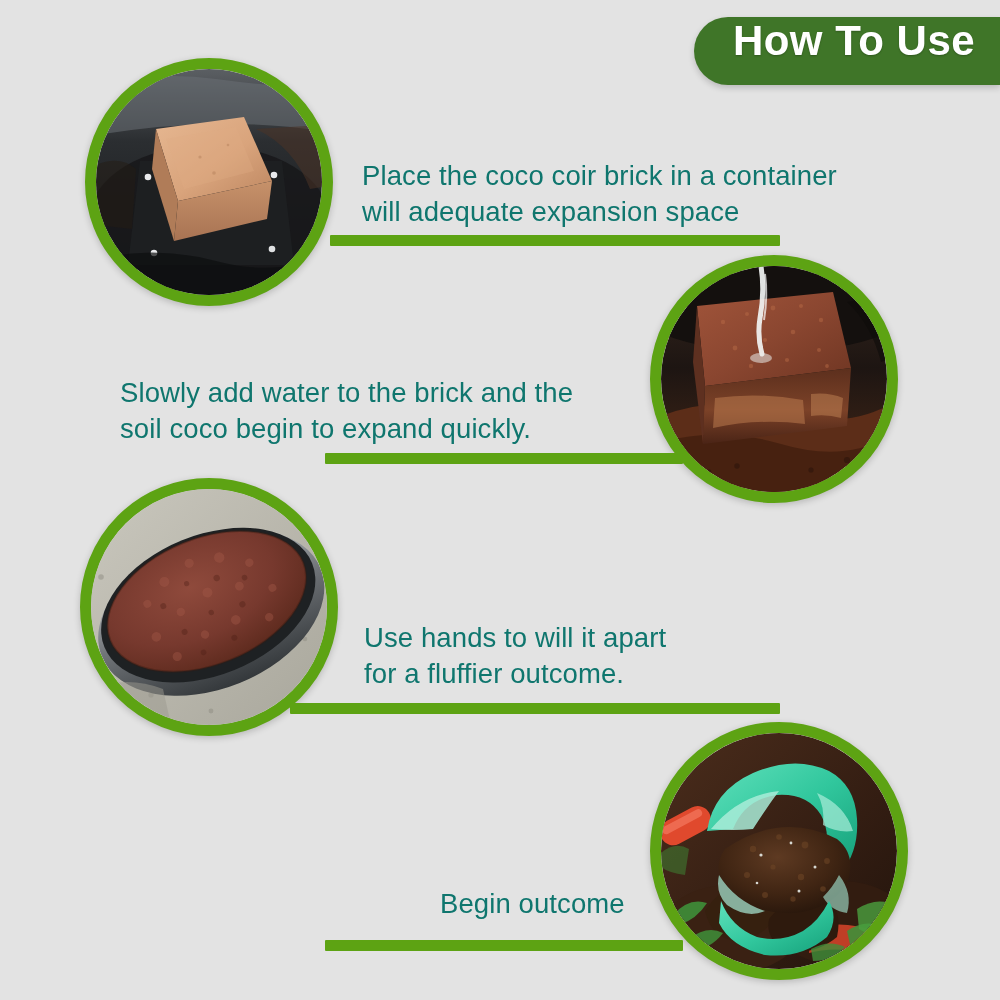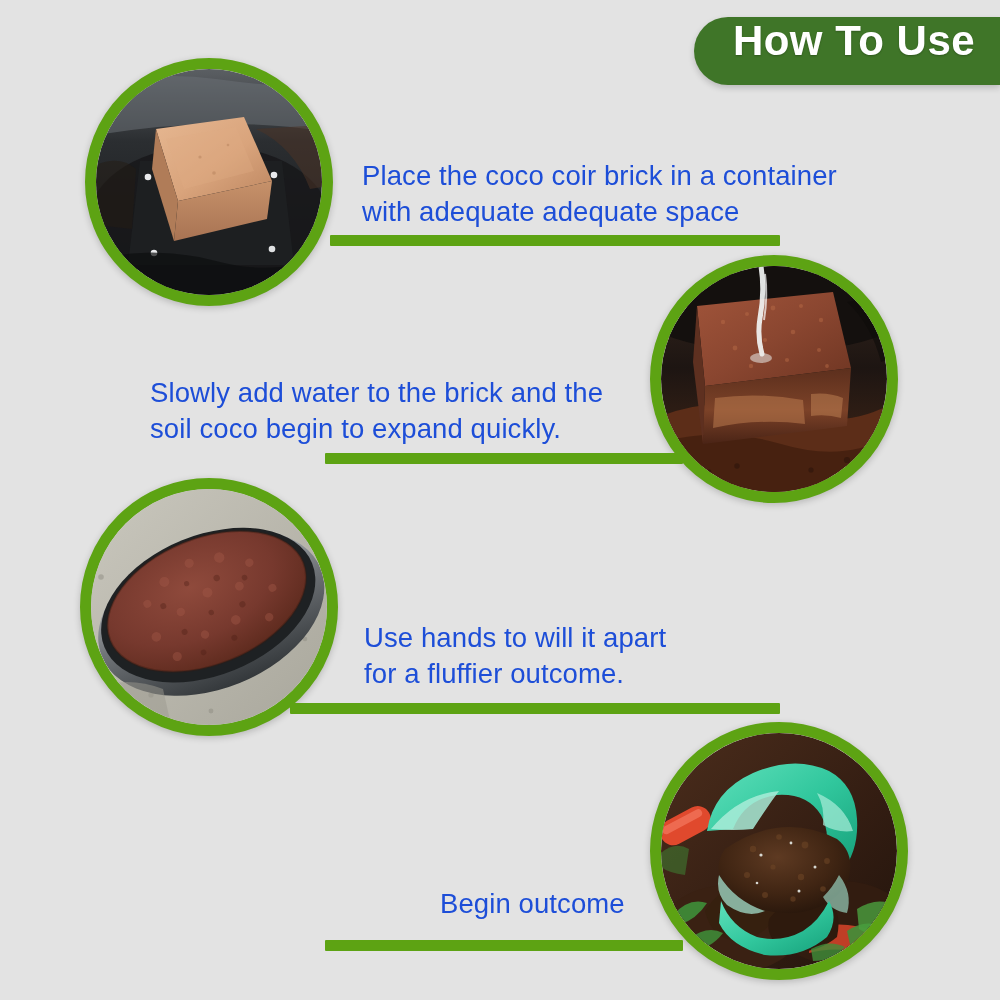--- a/index.html
+++ b/index.html
@@ -57,21 +57,21 @@
     position: absolute;
     inset: 0;
     border-radius: 50%;
     overflow: hidden;
   }
   .photo-inner svg { display: block; width: 100%; height: 100%; }
 
   
   .step-text {
     position: absolute;
-    color: #1d4ed8;
+    color: #0f766e;
     font-size: 27.5px;
     line-height: 1.32;
     letter-spacing: 0.1px;
   }
   .step-text .line { display: block; white-space: nowrap; }
 
   
   .rule {
     position: absolute;
     height: 11px;
@@ -126,21 +126,21 @@
         </g>
         <path d="M0 190 Q60 176 120 192 T226 186 L226 226 L0 226 Z" fill="#0d0e0f" opacity="0.7"></path>
         <path d="M160 60 Q198 78 214 120 L226 118 L226 56 Z" fill="#4a3326" opacity="0.55"></path>
         <path d="M0 96 Q24 86 40 100 L36 160 L0 156 Z" fill="#241b14" opacity="0.5"></path>
       </svg>
     </div>
   </div>
 
   <div class="step-text" style="left:362px; top:158px;">
     <span class="line">Place the coco coir brick in a container</span>
-    <span class="line">with adequate adequate space</span>
+    <span class="line">will adequate expansion space</span>
   </div>
 
   <div class="rule" style="left:330px; top:235px; width:450px;"></div>
 
   <div class="photo-circle" style="left:650px; top:255px; width:248px; height:248px;">
     <div class="photo-inner">
       <svg viewBox="0 0 226 226" preserveAspectRatio="xMidYMid slice">
         <defs>
           <linearGradient id="g2bg" x1="0" y1="0" x2="0" y2="1">
             <stop offset="0%" stop-color="#3a2a20"></stop>
@@ -193,21 +193,21 @@
             <circle cx="48" cy="206" r="2.4"></circle>
           <circle cx="76" cy="200" r="2.7"></circle>
             <circle cx="150" cy="204" r="2.6"></circle>
           <circle cx="186" cy="194" r="3.1"></circle>
             <circle cx="206" cy="208" r="2.4"></circle>
         </g>
       </svg>
     </div>
   </div>
 
-  <div class="step-text" style="left:150px; top:375px;">
+  <div class="step-text" style="left:120px; top:375px;">
     <span class="line">Slowly add water to the brick and the</span>
     <span class="line">soil coco begin to expand quickly.</span>
   </div>
 
   <div class="rule" style="left:325px; top:453px; width:358px;"></div>
 
   <div class="photo-circle" style="left:80px; top:478px; width:258px; height:258px;">
     <div class="photo-inner">
       <svg viewBox="0 0 236 236" preserveAspectRatio="xMidYMid slice">
         <defs>

